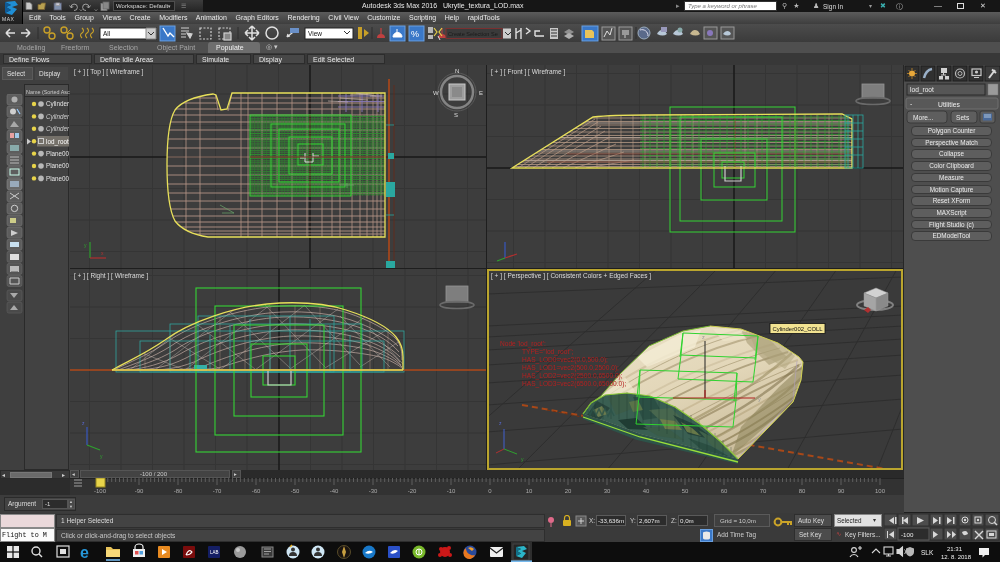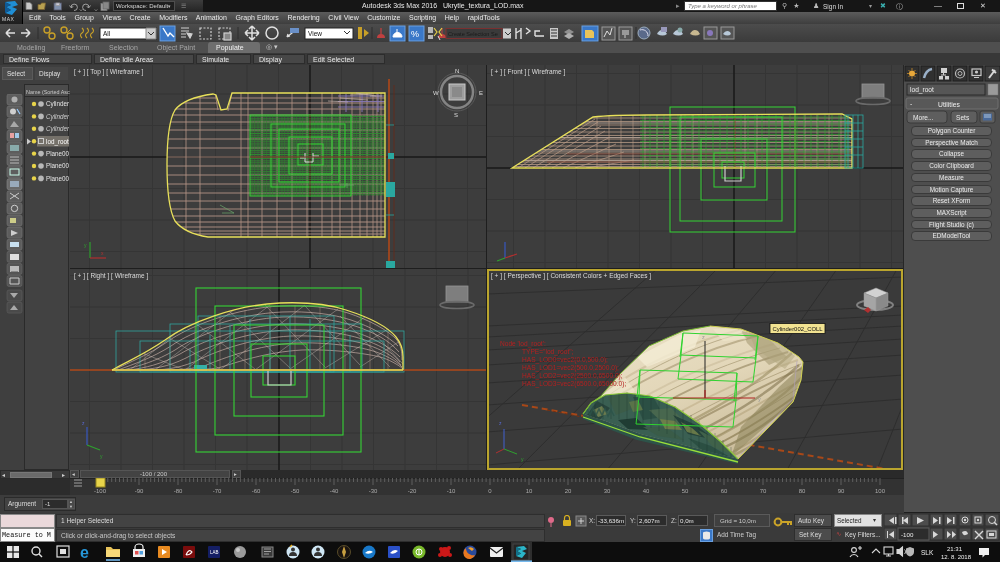--- a/index.html
+++ b/index.html
@@ -721,21 +721,21 @@
 <div class="a txt" style="left:8px;top:500px;font-size:6.5px;color:#ddd">Argument</div>
 <div class="a" style="left:42px;top:499px;width:26px;height:10px;background:#2c2c2c;border:1px solid #555"></div>
 <div class="a txt" style="left:45px;top:501px;font-size:6px;color:#ddd">-1</div>
 <div class="a" style="left:68px;top:499px;width:7px;height:10px;background:#4a4a4a;border:1px solid #555"></div>
 <div class="a txt" style="left:69px;top:498.5px;font-size:4px;color:#ccc">▲<br>▼</div>
 
 <div class="a" style="left:0;top:513px;width:1000px;height:29px;background:#3a3a3a"></div>
 
 <div class="a" style="left:0;top:514px;width:55px;height:14px;background:#ead8da;border:1px solid #888"></div>
 <div class="a" style="left:0;top:528px;width:55px;height:14px;background:#fbfbfb;border:1px solid #888"></div>
-<div class="a txt" style="left:2px;top:531px;font-size:6.8px;color:#111;font-family:'Liberation Mono',monospace">Measure to M</div>
+<div class="a txt" style="left:2px;top:531px;font-size:6.8px;color:#111;font-family:'Liberation Mono',monospace">Flight to M</div>
 
 <div class="a" style="left:56px;top:514px;width:489px;height:13.5px;background:#434343;border:1px solid #2e2e2e"></div>
 <div class="a txt" style="left:61px;top:517px;font-size:6.6px;color:#dcdcdc">1 Helper Selected</div>
 <div class="a" style="left:56px;top:528.5px;width:489px;height:13.5px;background:#434343;border:1px solid #2e2e2e"></div>
 <div class="a txt" style="left:61px;top:531.5px;font-size:6.6px;color:#c8c8c8">Click or click-and-drag to select objects</div>
 
 <svg class="a" style="left:546px;top:515px" width="46" height="13" viewBox="0 0 46 13">
 <circle cx="5" cy="5" r="3" fill="#e06a8a"></circle>
       <path d="M5,8 v4" stroke="#e06a8a" stroke-width="1"></path>
 <rect x="17" y="5" width="8" height="6" rx="1" fill="#d8b020"></rect>

